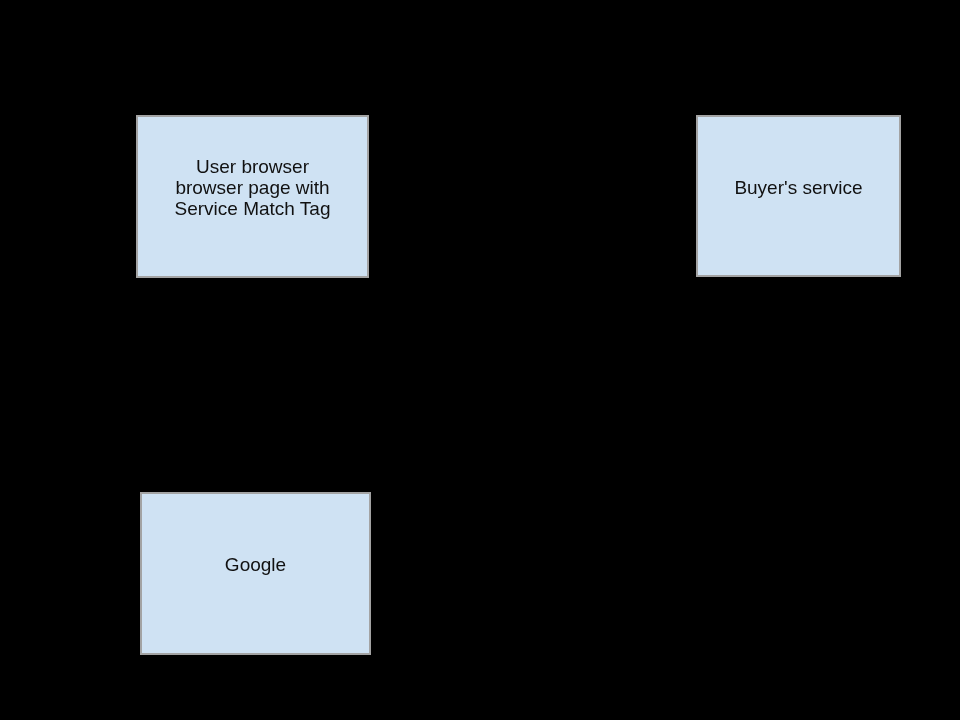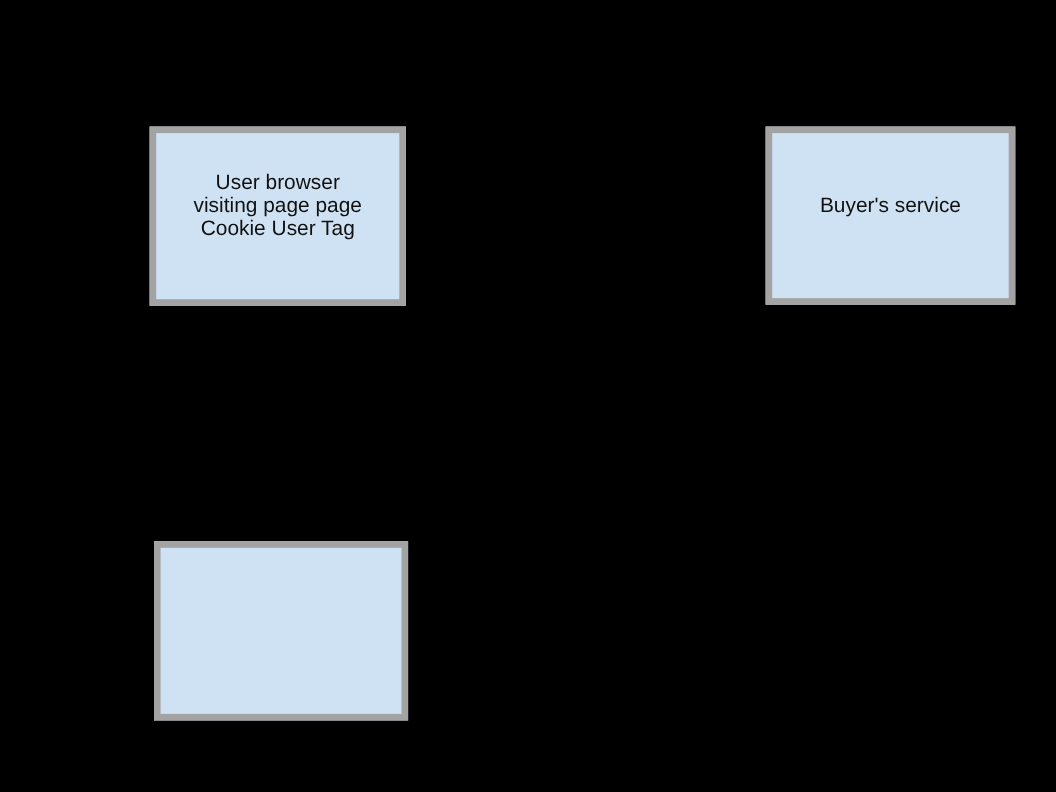--- a/index.html
+++ b/index.html
@@ -12,56 +12,57 @@
     width: 960px;
     height: 720px;
     background: #000000;
     overflow: hidden;
     font-family: "Liberation Sans", sans-serif;
   }
   .node {
     position: absolute;
     box-sizing: border-box;
     background: #cfe2f3;
-    border: 6px solid #a3a3a3;
+    border: 2px solid #a3a3a3;
     display: flex;
     align-items: center;
     justify-content: center;
   }
   .node-label {
     text-align: center;
     font-size: 19px;
     line-height: 21px;
     color: #111111;
     transform: translateY(-9px);
     white-space: nowrap;
   }
   .node-label span { display: block; }
 
   .node--user   { left: 136px; top: 115px; width: 233px; height: 163px; }
-  .node--buyer  { left: 696px; top: 115px; width: 227px; height: 162px; }
+  .node--buyer  { left: 696px; top: 115px; width: 205px; height: 162px; }
   .node--google { left: 140px; top: 492px; width: 231px; height: 163px; }
 </style>
 </head>
 <body>
 
 <div class="canvas">
 
   <div class="node node--user">
     <div class="node-label">
       <span>User browser</span>
-      <span>visiting page page</span>
-      <span>Cookie User Tag</span>
+      <span>browser page with</span>
+      <span>Service Match Tag</span>
     </div>
   </div>
 
   <div class="node node--buyer">
     <div class="node-label">
       <span>Buyer's service</span>
     </div>
   </div>
 
   <div class="node node--google">
     <div class="node-label">
+      <span>Google</span>
     </div>
   </div>
 
 </div>
 
 </body></html>

